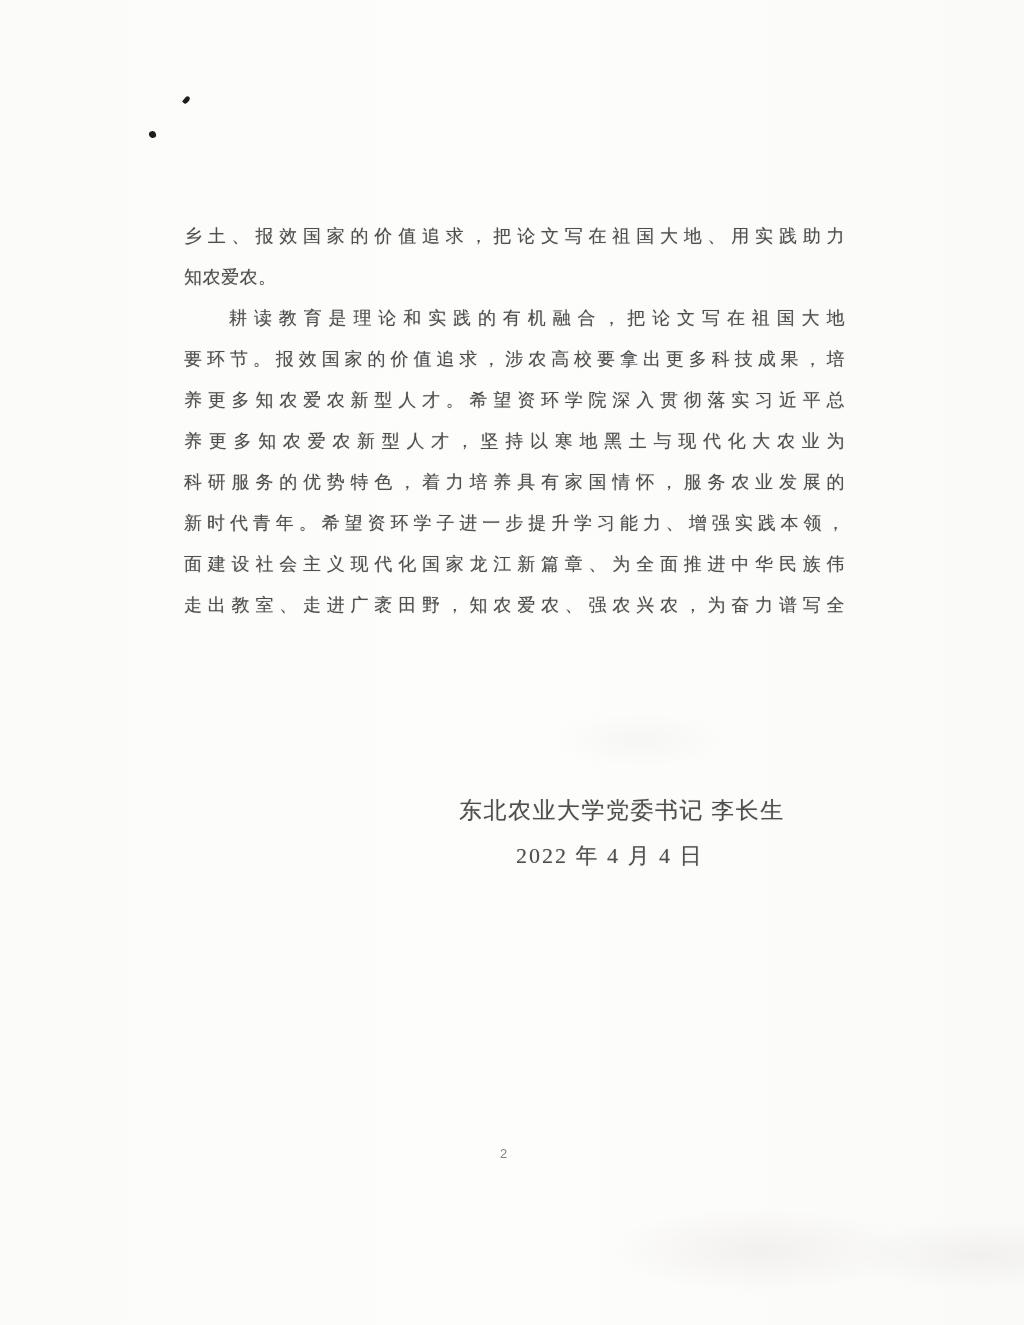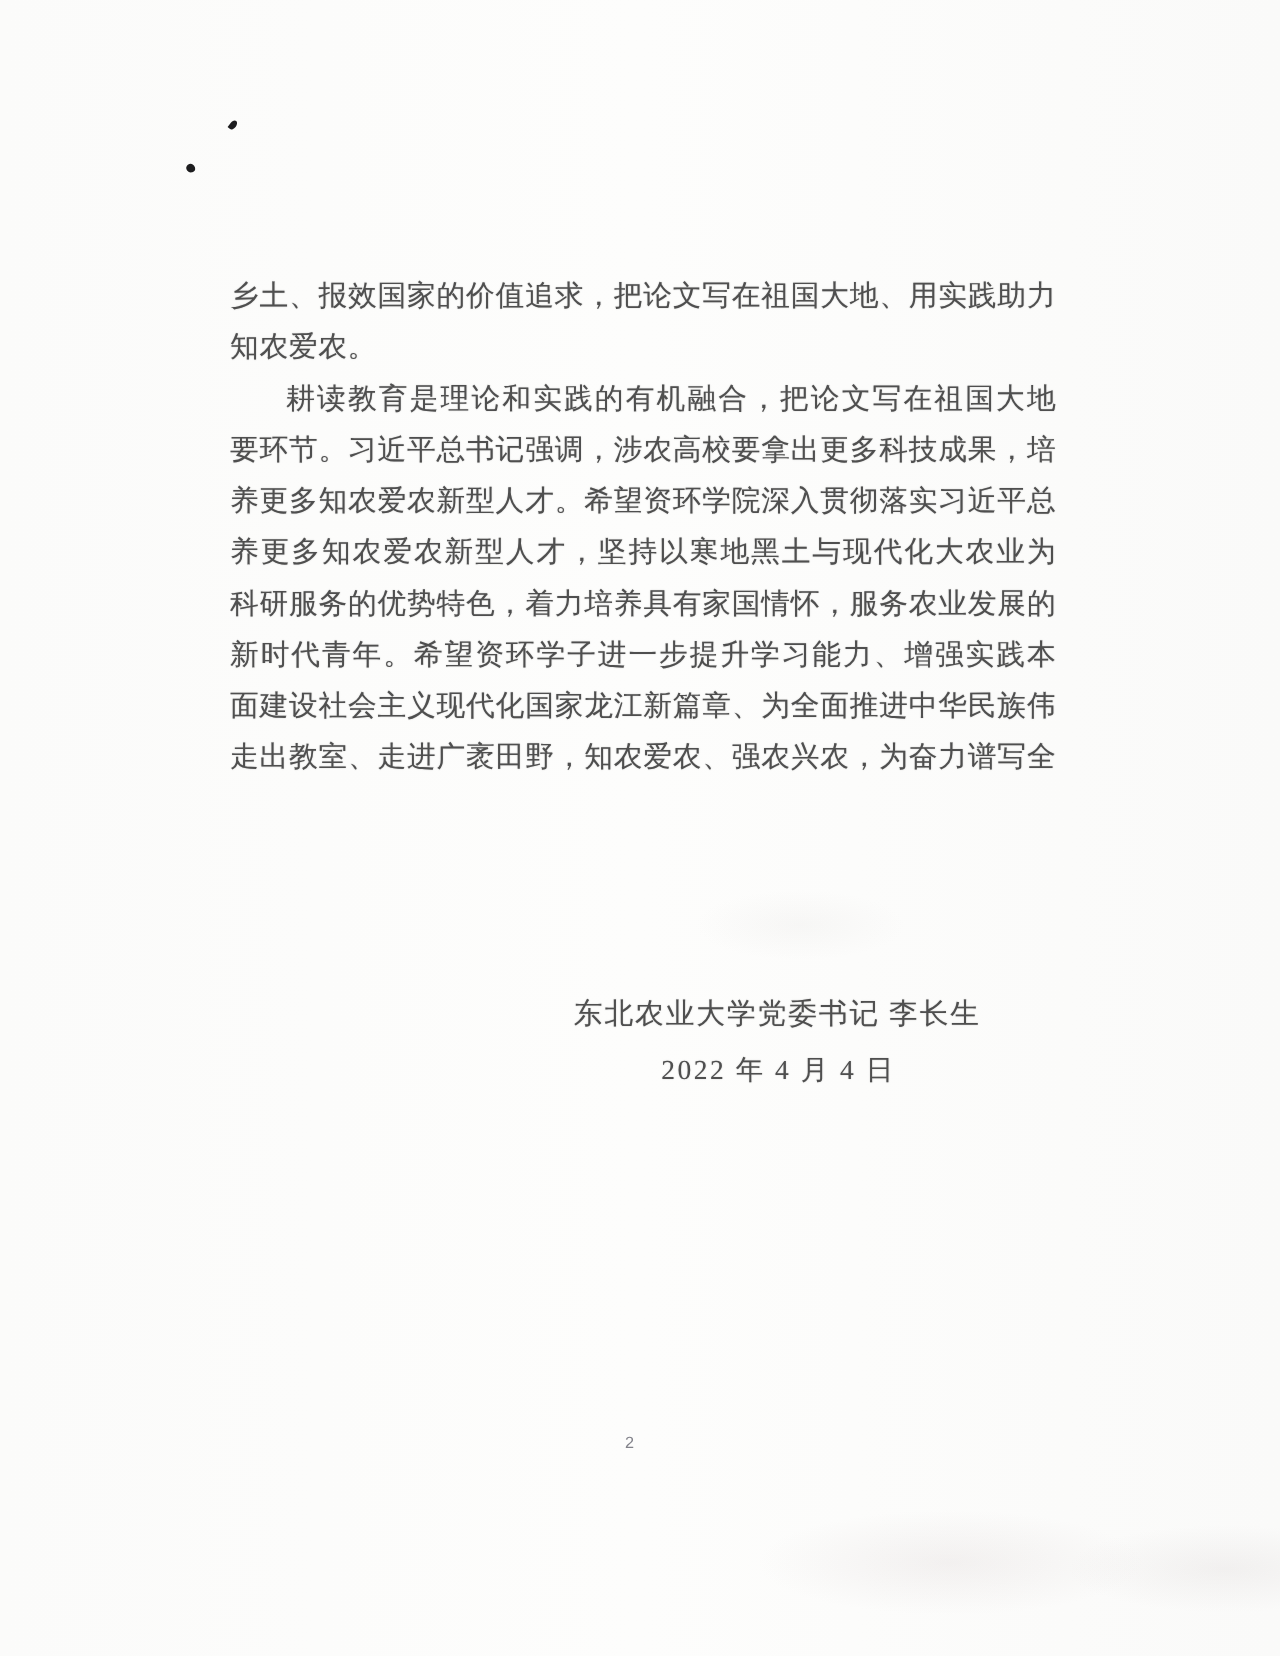--- a/index.html
+++ b/index.html
@@ -18,21 +18,21 @@
       linear-gradient(90deg, #fbfbfa 0%, #fdfdfc 50%, #fafaf9 100%);
     overflow: hidden;
     font-family: "Liberation Serif", "DejaVu Serif", serif;
     color: #4f4f4f;
   }
   #body-text {
     position: absolute;
     left: 184px;
     top: 216px;
     width: 661px;
-    font-size: 23px;
+    font-size: 18px;
     line-height: 41px;
     letter-spacing: 0.5px;
     text-shadow: 0 0 1px rgba(90,90,90,0.45);
   }
   .line {
     height: 41px;
     white-space: nowrap;
   }
   .fill {
     text-align: justify;
@@ -49,21 +49,21 @@
     left: 459px;
     top: 793px;
     font-size: 23px;
     line-height: 36px;
     letter-spacing: 1.5px;
     text-shadow: 0 0 1px rgba(90,90,90,0.45);
     text-align: right;
   }
   #date {
     position: absolute;
-    left: 529px;
+    left: 516px;
     top: 838px;
     font-size: 22px;
     line-height: 36px;
     letter-spacing: 2px;
     text-shadow: 0 0 1px rgba(90,90,90,0.45);
   }
   #page-number {
     position: absolute;
     left: 500px;
     top: 1146px;
@@ -97,21 +97,21 @@
 
 <div id="paper">
 
   <span class="speck" id="speck-1"></span>
   <span class="speck" id="speck-2"></span>
 
   <div id="body-text">
     <div class="line fill">乡土、报效国家的价值追求，把论文写在祖国大地、用实践助力</div>
     <div class="line">知农爱农。</div>
     <div class="line fill indent">耕读教育是理论和实践的有机融合，把论文写在祖国大地</div>
-    <div class="line fill">要环节。习近平总书记强调，涉农高校要拿出更多科技成果，培</div>
+    <div class="line fill">要环节。报效国家的价值追求，涉农高校要拿出更多科技成果，培</div>
     <div class="line fill">养更多知农爱农新型人才。希望资环学院深入贯彻落实习近平总</div>
     <div class="line fill">养更多知农爱农新型人才，坚持以寒地黑土与现代化大农业为</div>
     <div class="line fill">科研服务的优势特色，着力培养具有家国情怀，服务农业发展的</div>
     <div class="line fill">新时代青年。希望资环学子进一步提升学习能力、增强实践本领，</div>
     <div class="line fill">面建设社会主义现代化国家龙江新篇章、为全面推进中华民族伟</div>
     <div class="line fill">走出教室、走进广袤田野，知农爱农、强农兴农，为奋力谱写全</div>
   </div>
 
   <div id="signature">东北农业大学党委书记 李长生</div>
 

